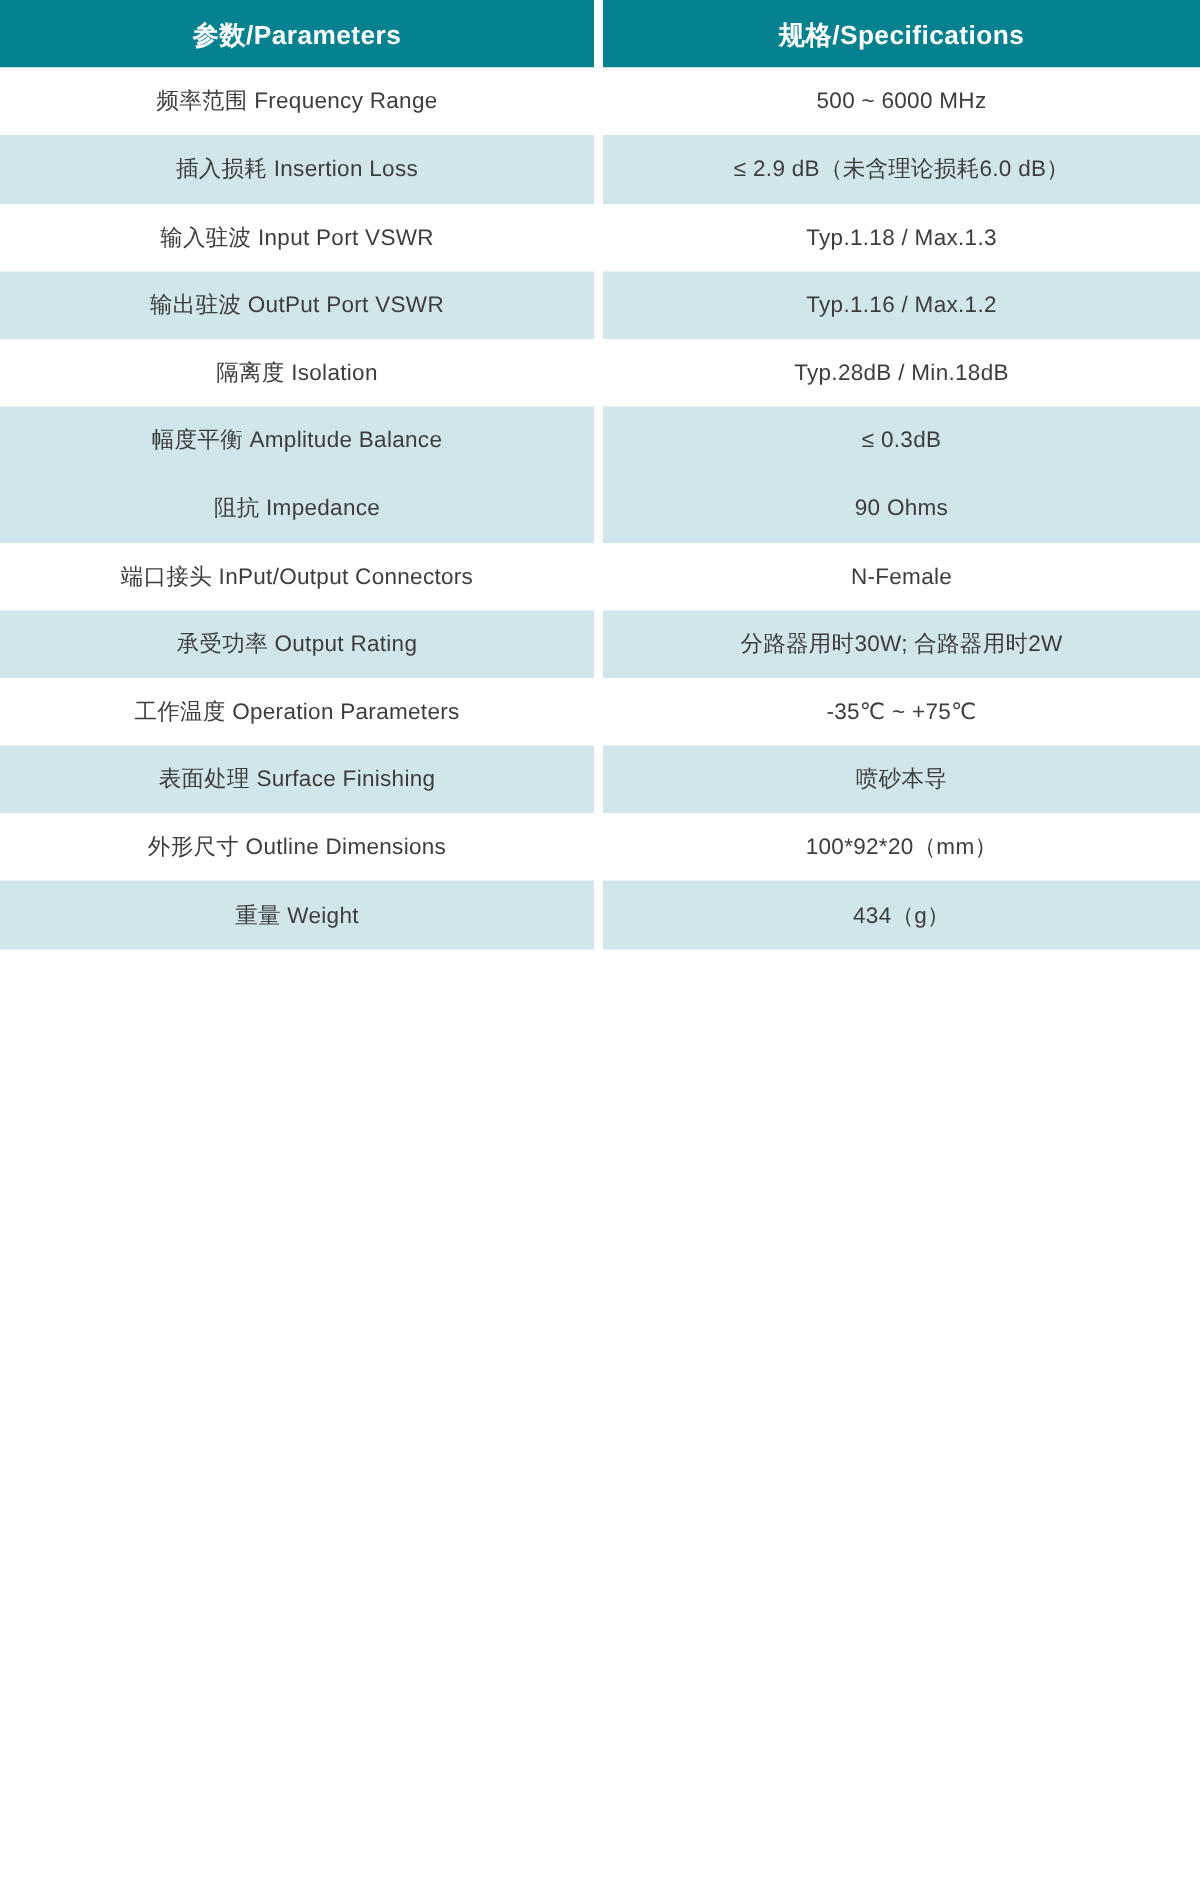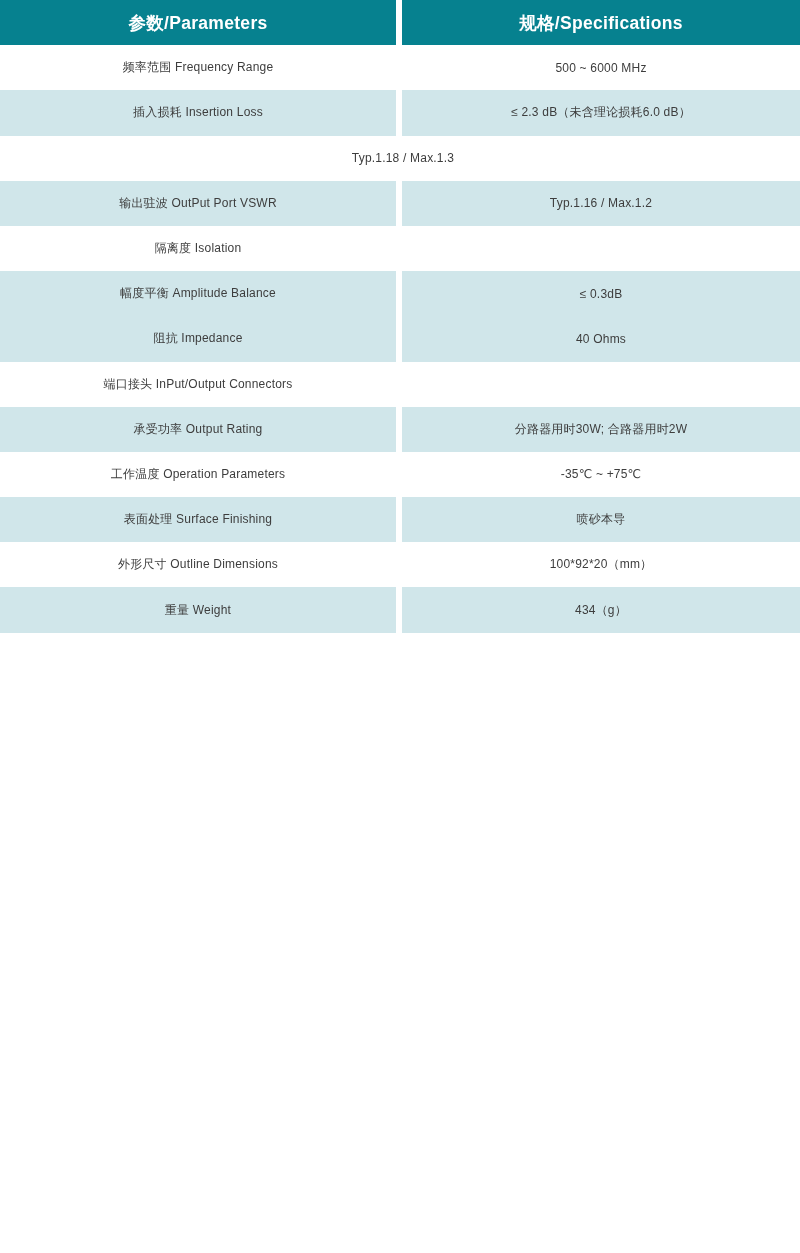--- a/index.html
+++ b/index.html
@@ -20,21 +20,21 @@
   .row{
     display:flex;
     height:45.2px;
     width:800px;
   }
   .cell{
     display:flex;
     align-items:center;
     justify-content:center;
     text-align:center;
-    font-size:12px;
+    font-size:15px;
     color:var(--body-text);
     letter-spacing:0.2px;
   }
   .cell.left{width:396px;}
   .vgap{width:6px;background:#ffffff;flex:0 0 auto;}
   .cell.right{flex:1;}
   .row.head{background:var(--header-bg);}
   .row.head .cell{
     color:var(--header-text);
     font-weight:bold;
@@ -69,25 +69,28 @@
       <span>500 ~ 6000 MHz</span>
     </div>
   </div>
 
   <div class="row alt">
     <div class="cell left">
       <span>插入损耗 Insertion Loss</span>
     </div>
     <div class="vgap"></div>
     <div class="cell right">
-      <span>≤ 2.3 dB（未含理论损耗6.0 dB）</span>
+      <span>≤ 2.9 dB（未含理论损耗6.0 dB）</span>
     </div>
   </div>
 
   <div class="row plain">
+    <div class="cell left">
+      <span>输入驻波 Input Port VSWR</span>
+    </div>
     <div class="vgap"></div>
     <div class="cell right">
       <span>Typ.1.18 / Max.1.3</span>
     </div>
   </div>
 
   <div class="row alt">
     <div class="cell left">
       <span>输出驻波 OutPut Port VSWR</span>
     </div>
@@ -95,48 +98,54 @@
     <div class="cell right">
       <span>Typ.1.16 / Max.1.2</span>
     </div>
   </div>
 
   <div class="row plain">
     <div class="cell left">
       <span>隔离度 Isolation</span>
     </div>
     <div class="vgap"></div>
+    <div class="cell right">
+      <span>Typ.28dB / Min.18dB</span>
+    </div>
   </div>
 
   <div class="row alt">
     <div class="cell left">
       <span>幅度平衡 Amplitude Balance</span>
     </div>
     <div class="vgap"></div>
     <div class="cell right">
       <span>≤ 0.3dB</span>
     </div>
   </div>
 
 
   <div class="row alt">
     <div class="cell left">
       <span>阻抗 Impedance</span>
     </div>
     <div class="vgap"></div>
     <div class="cell right">
-      <span>40 Ohms</span>
+      <span>90 Ohms</span>
     </div>
   </div>
 
   <div class="row plain">
     <div class="cell left">
       <span>端口接头 InPut/Output Connectors</span>
     </div>
     <div class="vgap"></div>
+    <div class="cell right">
+      <span>N-Female</span>
+    </div>
   </div>
 
   <div class="row alt">
     <div class="cell left">
       <span>承受功率 Output Rating</span>
     </div>
     <div class="vgap"></div>
     <div class="cell right">
       <span>分路器用时30W; 合路器用时2W</span>
     </div>

